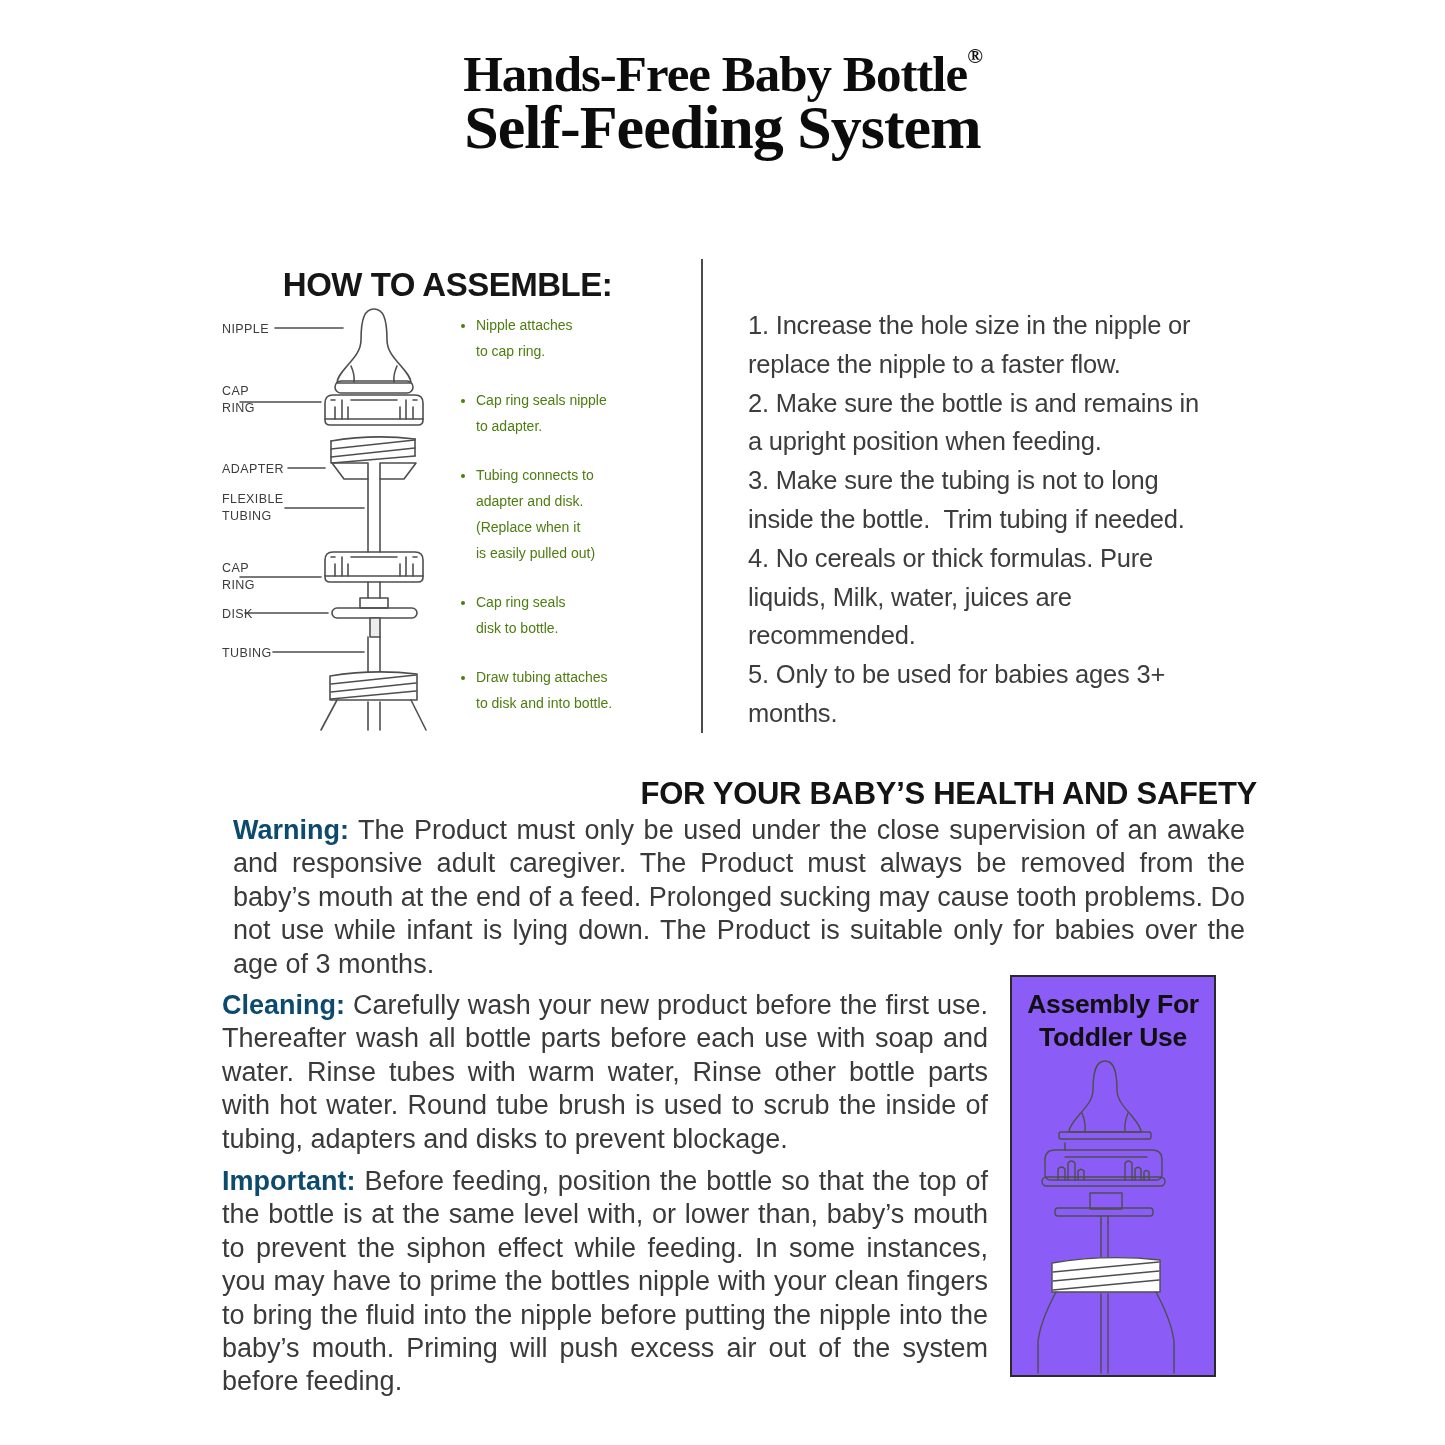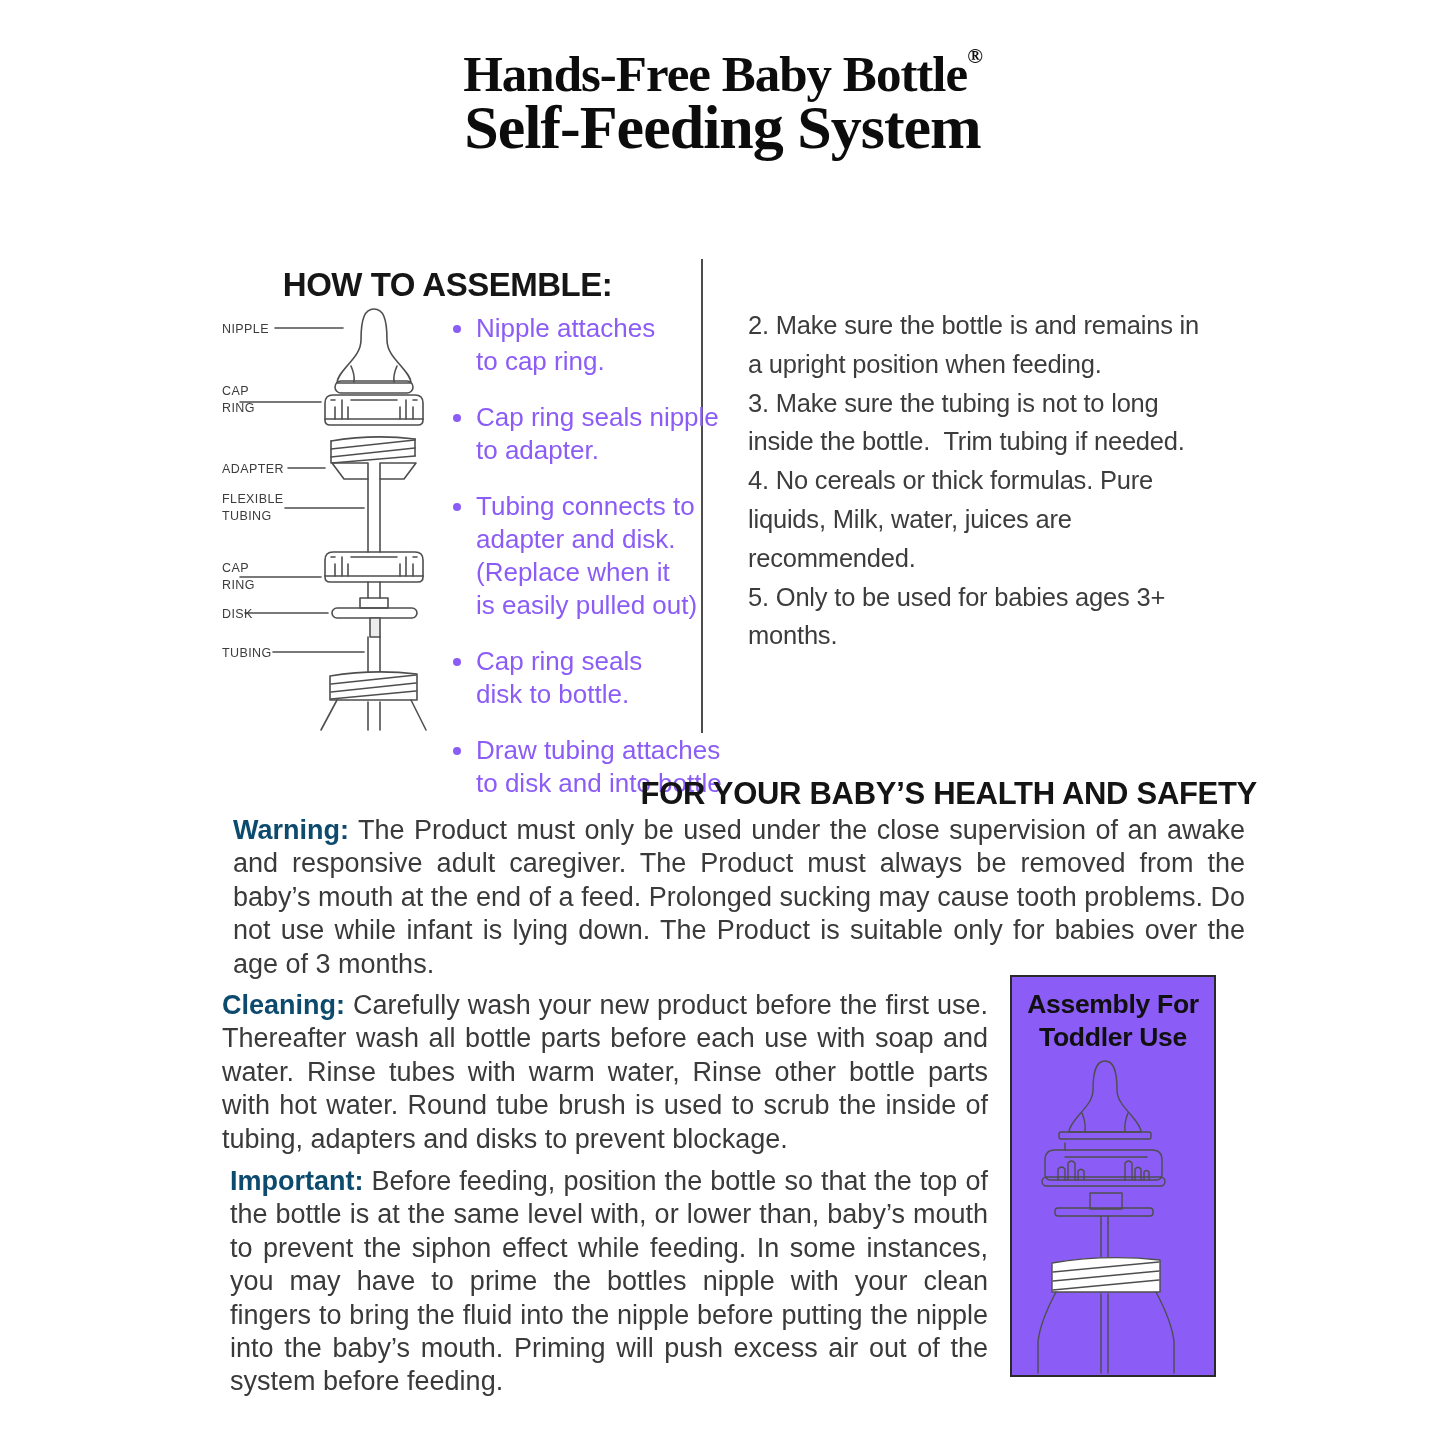--- a/index.html
+++ b/index.html
@@ -24,35 +24,35 @@
   .assemble-heading{left:190px;width:515px;}
   .suction-heading{left:705px;width:552px;}
   .v-divider{left:701px;top:259px;width:2px;height:474px;background:#4c4c4c;}
 
   .assemble-svg{left:185px;top:296px;}
   .assemble-svg text{font-family:"Liberation Sans","DejaVu Sans",sans-serif;
                      font-size:12.5px;letter-spacing:0.4px;fill:#3c3c3c;stroke:none;}
 
   .assemble-bullets{left:457px;top:312px;width:255px;margin:0;padding:0 0 0 19px;
                     list-style:disc outside;}
-  .assemble-bullets li{font-size:26px;line-height:33px;color:#8b5cf6;
+  .assemble-bullets li{font-size:14px;line-height:26px;color:#4d7c0f;
                        margin:0 0 23px 0;white-space:pre-line;}
 
   .suction-steps{left:748px;top:306px;width:600px;}
   .suction-steps p{margin:0;font-size:25.5px;line-height:38.8px;color:#3c3c3c;
                    white-space:pre-wrap;letter-spacing:-0.2px;}
 
   
   .safety-heading{top:776px;left:185px;width:1072px;text-align:right;
                   font-size:31px;font-weight:700;color:#141414;letter-spacing:-0.3px;}
   .para{font-size:27px;line-height:33.4px;color:#3a3a3a;text-align:justify;margin:0;}
   .para b{color:#0c4a6e;}
   .warning-para{top:814px;left:233px;width:1012px;}
   .bottom-left{top:989px;left:222px;width:766px;}
-  .bottom-left .para + .para{margin-top:9px;margin-left:8px;}
+  .bottom-left .para + .para{margin-top:9px;}
 
   
   .toddler-box{left:1010px;top:975px;width:206px;height:402px;
                border:2.5px solid #2a2a2a;box-sizing:border-box;background:#8b5cf6;}
   .toddler-title{position:absolute;top:11px;left:0;width:100%;text-align:center;
                  font-size:26.5px;font-weight:700;line-height:32.5px;color:#101010;
                  white-space:pre-line;letter-spacing:-0.3px;}
   .toddler-svg{position:absolute;left:0;top:0;}
 
   .line-art{fill:none;stroke:#4e4e4e;stroke-width:1.6;stroke-linecap:round;stroke-linejoin:round;}
@@ -173,20 +173,22 @@
 adapter and disk.
 (Replace when it
 is easily pulled out)</li>
     <li>Cap ring seals
 disk to bottle.</li>
     <li>Draw tubing attaches
 to disk and into bottle.</li>
   </ul>
 
   <div class="abs suction-steps">
+    <p>1. Increase the hole size in the nipple or
+replace the nipple to a faster flow.</p>
     <p>2. Make sure the bottle is and remains in
 a upright position when feeding.</p>
     <p>3. Make sure the tubing is not to long
 inside the bottle.  Trim tubing if needed.</p>
     <p>4. No cereals or thick formulas. Pure
 liquids, Milk, water, juices are
 recommended.</p>
     <p>5. Only to be used for babies ages 3+
 months.</p>
   </div>

